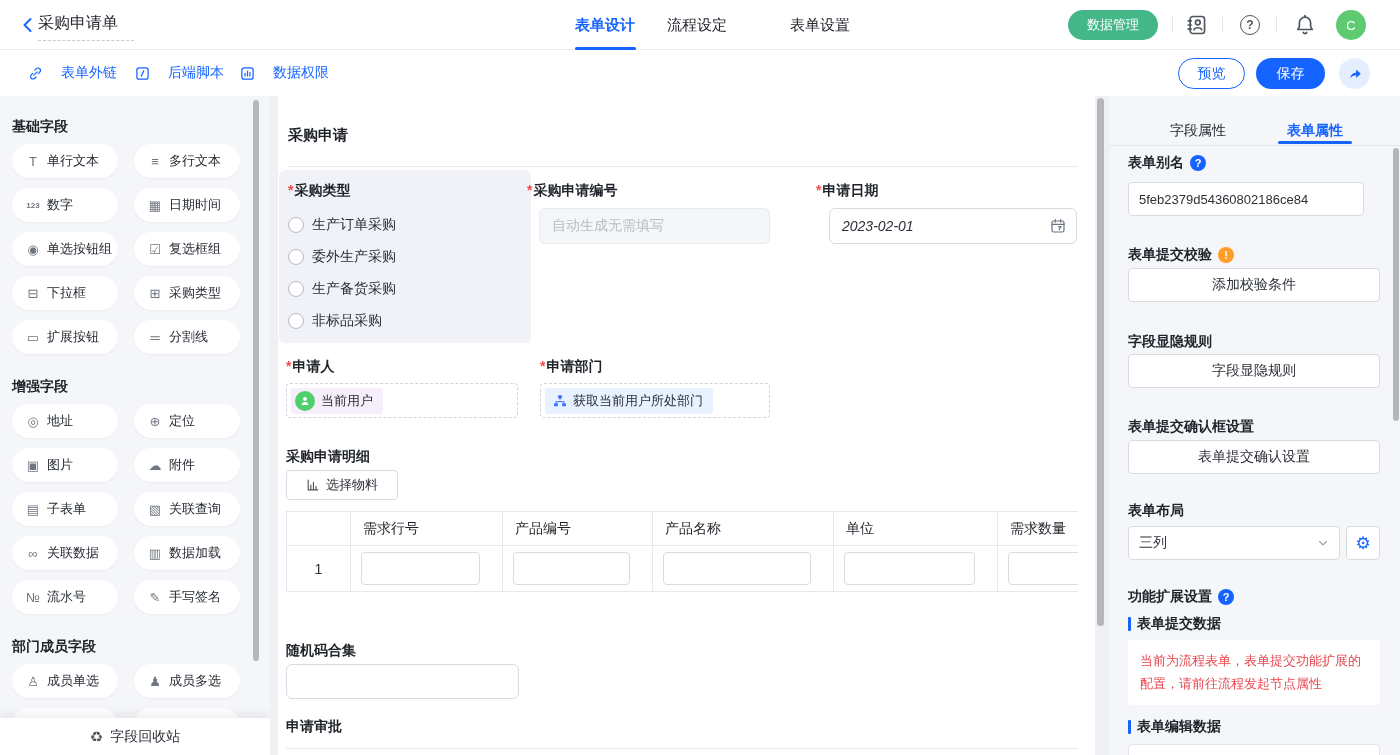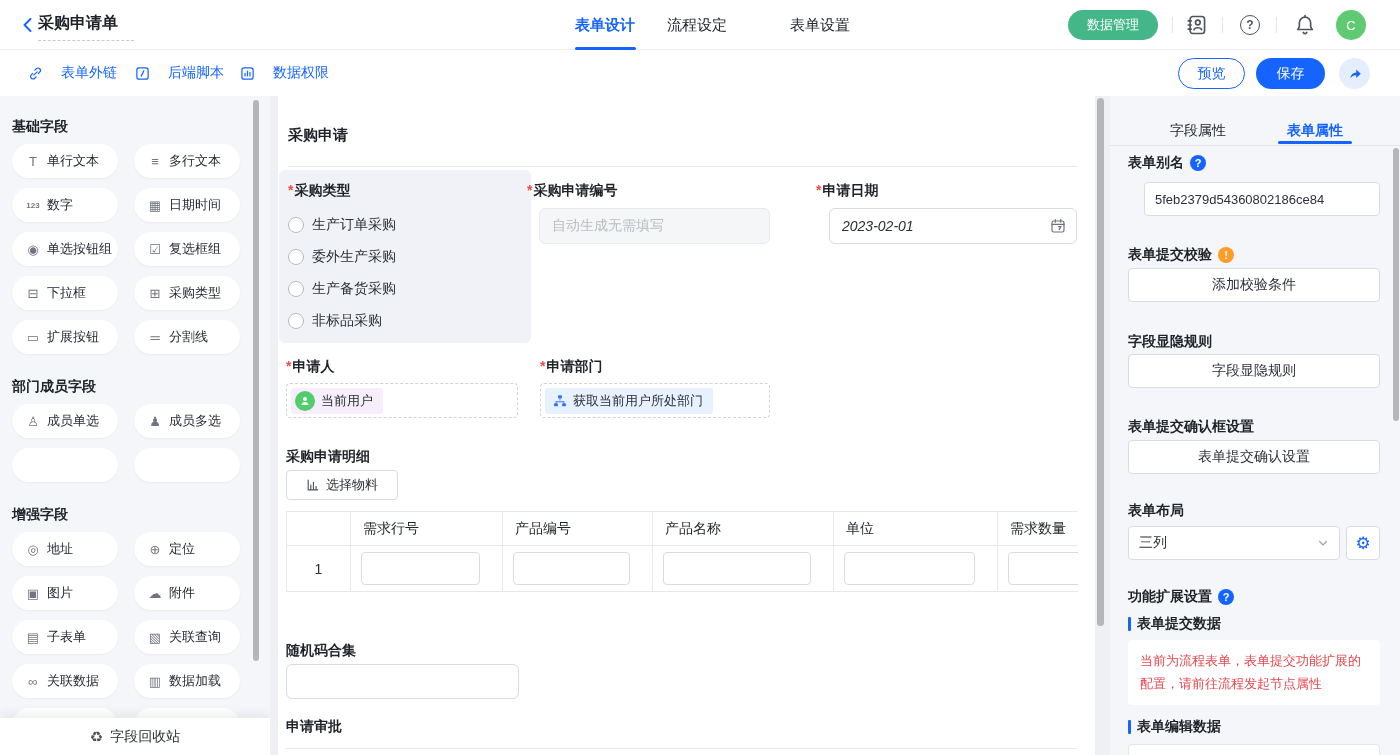--- a/index.html
+++ b/index.html
@@ -4,21 +4,21 @@
 <style>
   * { margin:0; padding:0; box-sizing:border-box; }
   html,body { width:1400px; height:755px; overflow:hidden; }
   body { font-family:"Liberation Sans","DejaVu Sans",sans-serif; color:#1f2329; }
   #page { position:relative; width:1400px; height:755px; background:#eef0f3; overflow:hidden; }
   .abs { position:absolute; }
 
   
   #header { position:absolute; left:0; top:0; width:1400px; height:50px; background:#fff; border-bottom:1px solid #ebedf0; z-index:20; }
   .back-btn { position:absolute; left:18px; top:15px; width:20px; height:20px; cursor:pointer; }
-  .hd-title { position:absolute; left:38px; top:13px; font-size:16px; font-weight:700; color:#1f2329; }
+  .hd-title { position:absolute; left:38px; top:13px; font-size:16px; font-weight:400; color:#1f2329; }
   .hd-title-dash { position:absolute; left:38px; top:40px; width:96px; border-bottom:1px dashed #c6cbd3; }
   .hd-tab { position:absolute; top:0; height:49px; line-height:49px; font-size:15px; color:#23272e; cursor:pointer; }
   .hd-tab.active { color:#1664ff; font-weight:600; }
   .hd-tab-underline { position:absolute; top:47px; height:3px; background:#1664ff; border-radius:2px; }
   .pill-green { position:absolute; left:1068px; top:10px; width:90px; height:30px; border-radius:15px; background:#44b789; color:#fff; font-size:13px; display:flex; align-items:center; justify-content:center; cursor:pointer; }
   .hd-sep { position:absolute; top:17px; width:1px; height:16px; background:#e3e5e9; }
   .hd-ic { position:absolute; top:14px; width:22px; height:22px; cursor:pointer; }
   .help-circle { position:absolute; top:15px; width:20px; height:20px; border:1.4px solid #4e545c; border-radius:50%; color:#4e545c; font-size:12px; font-weight:700; display:flex; align-items:center; justify-content:center; cursor:pointer; }
   .avatar { position:absolute; left:1336px; top:10px; width:30px; height:30px; border-radius:50%; background:#5ecb72; color:#fff; font-size:13px; display:flex; align-items:center; justify-content:center; cursor:pointer; }
 
@@ -73,21 +73,21 @@
 
   
   #panel { position:absolute; left:1110px; top:96px; width:290px; height:659px; background:#f5f6f9; overflow:hidden; }
   .pn-tab { position:absolute; top:10px; height:48px; line-height:48px; font-size:14px; color:#23272e; cursor:pointer; }
   .pn-tab.active { color:#1664ff; font-weight:600; }
   .pn-underline { position:absolute; left:168px; top:45px; width:74px; height:3px; background:#1664ff; border-radius:2px; }
   .pn-div { position:absolute; left:0; top:49px; width:290px; height:1px; background:#e3e5e9; }
   .pn-label { position:absolute; left:18px; font-size:14px; font-weight:700; color:#1f2329; display:flex; align-items:center; gap:6px; white-space:nowrap; }
   .circ-help { width:16px; height:16px; border-radius:50%; background:#1664ff; color:#fff; font-size:11px; font-weight:700; display:flex; align-items:center; justify-content:center; cursor:pointer; }
   .circ-warn { width:16px; height:16px; border-radius:50%; background:#ff9d28; color:#fff; font-size:11px; font-weight:700; display:flex; align-items:center; justify-content:center; }
-  .pn-input { position:absolute; left:18px; width:236px; height:34px; background:#fff; border:1px solid #d8dbe0; border-radius:4px; display:flex; align-items:center; padding:12px 10px; font-size:13px; color:#2b2f36;margin-left:16px; }
+  .pn-input { position:absolute; left:18px; width:236px; height:34px; background:#fff; border:1px solid #d8dbe0; border-radius:4px; display:flex; align-items:center; padding:12px 10px; font-size:13px; color:#2b2f36; }
   .pn-btn { position:absolute; left:18px; width:252px; height:34px; background:#fff; border:1px solid #d8dbe0; border-radius:4px; display:flex; align-items:center; justify-content:center; font-size:14px; color:#2b2f36; cursor:pointer; }
   .pn-select { position:absolute; left:18px; width:212px; height:34px; background:#fff; border:1px solid #d8dbe0; border-radius:4px; display:flex; align-items:center; justify-content:space-between; padding:0 10px; font-size:14px; color:#2b2f36; cursor:pointer; }
   .pn-gear { position:absolute; left:236px; width:34px; height:34px; background:#fff; border:1px solid #d8dbe0; border-radius:4px; display:flex; align-items:center; justify-content:center; color:#1664ff; font-size:17px; cursor:pointer; }
   .pn-subhead { position:absolute; left:18px; display:flex; align-items:center; gap:6px; font-size:14px; font-weight:700; color:#1f2329; }
   .blue-bar { width:3px; height:14px; background:#1664ff; border-radius:1px; }
   .warn-card { position:absolute; left:18px; width:252px; background:#fff; border-radius:4px; padding:9px 12px; font-size:13px; line-height:1.8; color:#e5484f; }
   .white-card { position:absolute; left:18px; width:252px; height:30px; background:#fff; border:1px solid #e3e5e9; border-radius:4px; }
   .pn-scroll { position:absolute; left:283px; top:52px; width:6px; height:273px; background:#b4b6ba; border-radius:3px; }
   svg { display:block; }
 </style>
@@ -212,82 +212,82 @@
               <span class="pill-ic">▭</span>
               <span>扩展按钮</span>
             </div>
             <div class="pill">
               <span class="pill-ic">═</span>
               <span>分割线</span>
             </div>
           </div>
         </div>
         <div class="sb-section">
+          <div class="sb-title">增强字段</div>
+          <div class="sb-grid">
+            <div class="pill">
+              <span class="pill-ic">◎</span>
+              <span>地址</span>
+            </div>
+            <div class="pill">
+              <span class="pill-ic">⊕</span>
+              <span>定位</span>
+            </div>
+            <div class="pill">
+              <span class="pill-ic">▣</span>
+              <span>图片</span>
+            </div>
+            <div class="pill">
+              <span class="pill-ic">☁</span>
+              <span>附件</span>
+            </div>
+            <div class="pill">
+              <span class="pill-ic">▤</span>
+              <span>子表单</span>
+            </div>
+            <div class="pill">
+              <span class="pill-ic">▧</span>
+              <span>关联查询</span>
+            </div>
+            <div class="pill">
+              <span class="pill-ic">∞</span>
+              <span>关联数据</span>
+            </div>
+            <div class="pill">
+              <span class="pill-ic">▥</span>
+              <span>数据加载</span>
+            </div>
+            <div class="pill">
+              <span class="pill-ic">№</span>
+              <span>流水号</span>
+            </div>
+            <div class="pill">
+              <span class="pill-ic">✎</span>
+              <span>手写签名</span>
+            </div>
+          </div>
+        </div>
+        <div class="sb-section">
           <div class="sb-title">部门成员字段</div>
           <div class="sb-grid">
             <div class="pill">
               <span class="pill-ic">♙</span>
               <span>成员单选</span>
             </div>
             <div class="pill">
               <span class="pill-ic">♟</span>
               <span>成员多选</span>
             </div>
             <div class="pill">
               <span class="pill-ic"></span>
               <span></span>
             </div>
             <div class="pill">
               <span class="pill-ic"></span>
               <span></span>
-            </div>
-          </div>
-        </div>
-        <div class="sb-section">
-          <div class="sb-title">增强字段</div>
-          <div class="sb-grid">
-            <div class="pill">
-              <span class="pill-ic">◎</span>
-              <span>地址</span>
-            </div>
-            <div class="pill">
-              <span class="pill-ic">⊕</span>
-              <span>定位</span>
-            </div>
-            <div class="pill">
-              <span class="pill-ic">▣</span>
-              <span>图片</span>
-            </div>
-            <div class="pill">
-              <span class="pill-ic">☁</span>
-              <span>附件</span>
-            </div>
-            <div class="pill">
-              <span class="pill-ic">▤</span>
-              <span>子表单</span>
-            </div>
-            <div class="pill">
-              <span class="pill-ic">▧</span>
-              <span>关联查询</span>
-            </div>
-            <div class="pill">
-              <span class="pill-ic">∞</span>
-              <span>关联数据</span>
-            </div>
-            <div class="pill">
-              <span class="pill-ic">▥</span>
-              <span>数据加载</span>
-            </div>
-            <div class="pill">
-              <span class="pill-ic">№</span>
-              <span>流水号</span>
-            </div>
-            <div class="pill">
-              <span class="pill-ic">✎</span>
-              <span>手写签名</span>
             </div>
           </div>
         </div>
       </div>
     <div class="sb-scroll"></div>
     <div class="recycle-bar">
       <span class="recycle-ic">♻</span>
       <span>字段回收站</span>
     </div>
   </div>

